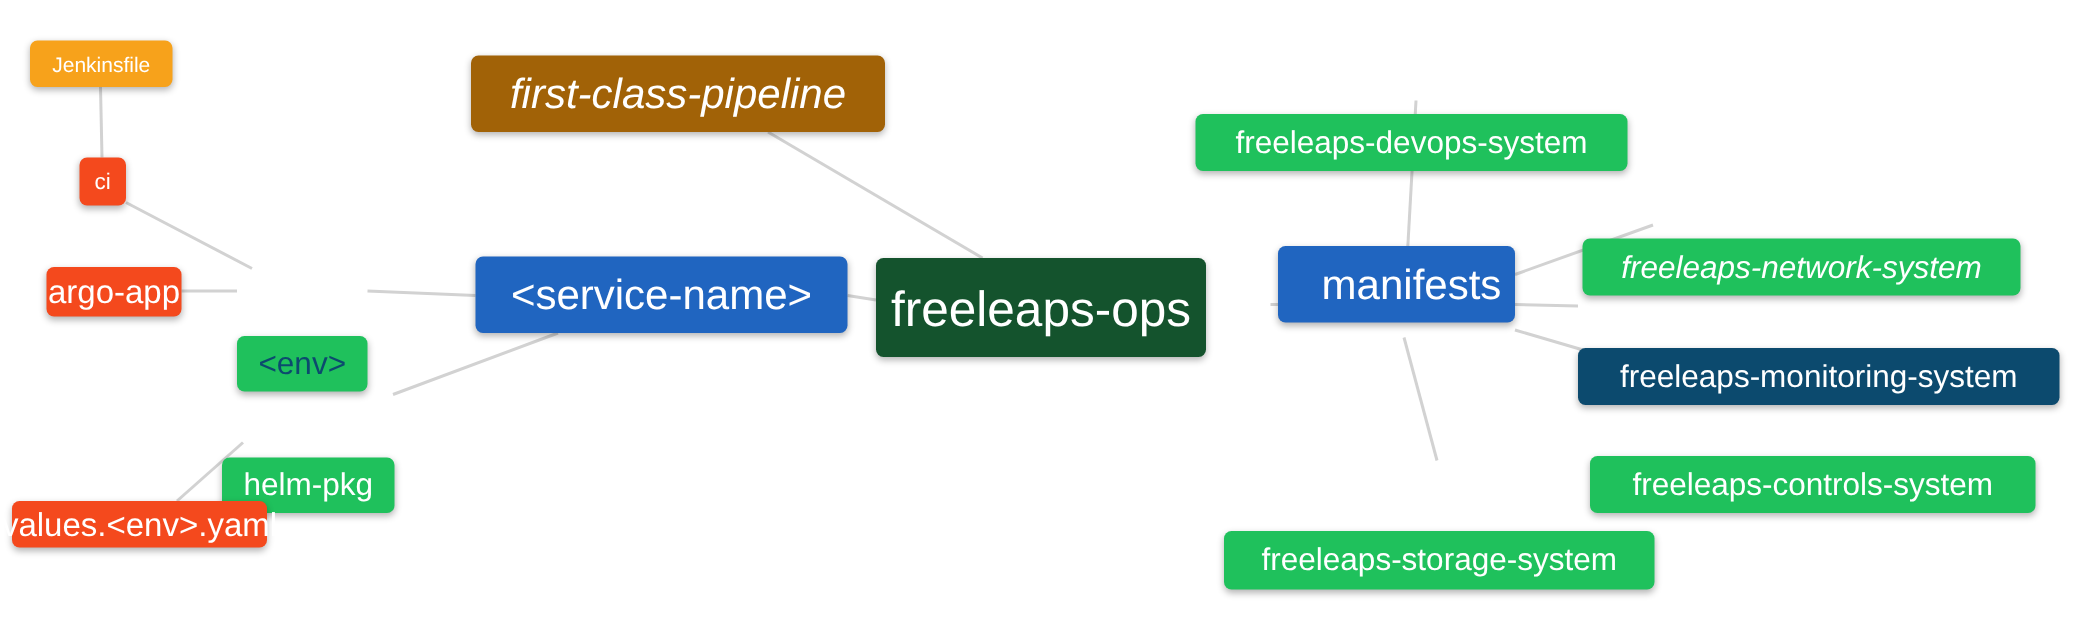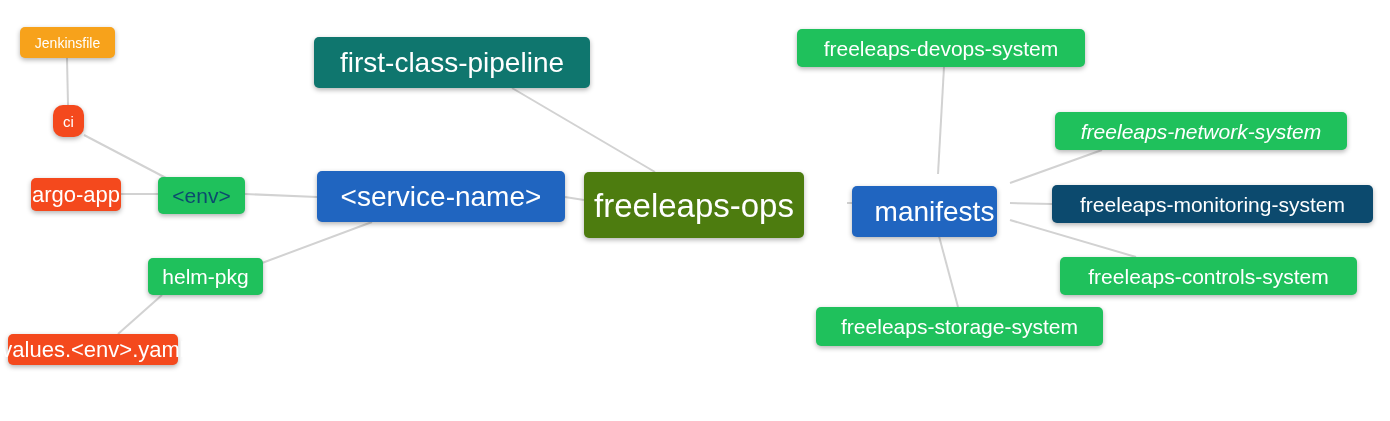--- a/index.html
+++ b/index.html
@@ -32,21 +32,21 @@
     border-radius: 5px;
     box-shadow: 0 2px 5px rgba(0,0,0,0.30);
     white-space: nowrap;
     cursor: default;
     line-height: 1;
     box-sizing: border-box;
   }
   .node.size-xs  { font-size: 14px; }
   .node.size-sm  { font-size: 15px; }
   .node.size-md  { font-size: 22px; }
-  .node.size-lg  { font-size: 21px; }
+  .node.size-lg  { font-size: 21px; margin-top: 47px; }
   .node.size-xl  { font-size: 28px; }
   .node.size-xxl { font-size: 33px; }
 </style>
 </head>
 <body>
 
 <div id="mindmap-canvas" style="background: rgb(255, 255, 255);">
   <svg id="edge-layer" xmlns="http://www.w3.org/2000/svg" viewBox="0 0 1390 421">
       <line x1="67" y1="58" x2="68" y2="105" stroke="#d2d2d2" stroke-width="2"></line>
       <line x1="84" y1="135" x2="168" y2="179" stroke="#d2d2d2" stroke-width="2"></line>
@@ -57,27 +57,27 @@
       <line x1="565" y1="197" x2="584" y2="200" stroke="#d2d2d2" stroke-width="2"></line>
       <line x1="512" y1="88" x2="655" y2="172" stroke="#d2d2d2" stroke-width="2"></line>
       <line x1="847" y1="203" x2="852" y2="203" stroke="#d2d2d2" stroke-width="2"></line>
       <line x1="938" y1="174" x2="944" y2="67" stroke="#d2d2d2" stroke-width="2"></line>
       <line x1="1010" y1="183" x2="1102" y2="150" stroke="#d2d2d2" stroke-width="2"></line>
       <line x1="1010" y1="203" x2="1052" y2="204" stroke="#d2d2d2" stroke-width="2"></line>
       <line x1="1010" y1="220" x2="1136" y2="257" stroke="#d2d2d2" stroke-width="2"></line>
       <line x1="936" y1="225" x2="958" y2="307" stroke="#d2d2d2" stroke-width="2"></line>
     </svg>
 <div class="node size-xs" style="left: 20px; top: 27px; width: 95px; height: 31px; background: rgb(247, 162, 27); color: rgb(255, 255, 255);">Jenkinsfile</div>
-    <div class="node size-sm" style="left: 53px; top: 105px; width: 31px; height: 32px; background: rgb(244, 73, 29); color: rgb(255, 255, 255); border-radius: 10px;">ci</div>
+    <div class="node size-sm" style="left: 53px; top: 105px; width: 31px; height: 32px; background: rgb(244, 73, 29); color: rgb(255, 255, 255);">ci</div>
     <div class="node size-md" style="left: 31px; top: 178px; width: 90px; height: 33px; background: rgb(244, 73, 29); color: rgb(255, 255, 255);">argo-app</div>
     <div class="node size-lg" style="left: 158px; top: 177px; width: 87px; height: 37px; background: rgb(31, 193, 92); color: #0c4a6e;">&lt;env&gt;</div>
     <div class="node size-lg" style="left: 148px; top: 258px; width: 115px; height: 37px; background: rgb(31, 193, 92); color: rgb(255, 255, 255); text-align: center;">helm-pkg</div>
     <div class="node size-md" style="left: 8px; top: 334px; width: 170px; height: 31px; background: rgb(244, 73, 29); color: #ffffff;">values.&lt;env&gt;.yaml</div>
-    <div class="node size-xl" style="left: 314px; top: 37px; width: 276px; height: 51px; background: #0f766e; color: rgb(255, 255, 255);">first-class-pipeline</div>
+    <div class="node size-xl" style="left: 314px; top: 37px; width: 276px; height: 51px; background: #a16207; color: rgb(255, 255, 255); font-style: italic;">first-class-pipeline</div>
     <div class="node size-xl" style="left: 317px; top: 171px; width: 248px; height: 51px; background: rgb(32, 101, 192); color: rgb(255, 255, 255);">&lt;service-name&gt;</div>
-    <div class="node size-xxl" style="left: 584px; top: 172px; width: 220px; height: 66px; background: #4d7c0f; color: rgb(255, 255, 255);">freeleaps-ops</div>
-    <div class="node size-xl" style="left: 852px; top: 186px; width: 145px; height: 51px; background: rgb(32, 101, 192); color: rgb(255, 255, 255); padding-left: 20px;">manifests</div>
+    <div class="node size-xxl" style="left: 584px; top: 172px; width: 220px; height: 66px; background: #14532d; color: rgb(255, 255, 255);">freeleaps-ops</div>
+    <div class="node size-xl" style="left: 852px; top: 164px; width: 158px; height: 51px; background: rgb(32, 101, 192); color: rgb(255, 255, 255); padding-left: 20px;">manifests</div>
     <div class="node size-lg" style="left: 797px; top: 29px; width: 288px; height: 38px; background: rgb(31, 193, 92); color: rgb(255, 255, 255);">freeleaps-devops-system</div>
     <div class="node size-lg" style="left: 1055px; top: 112px; width: 292px; height: 38px; background: rgb(31, 193, 92); color: rgb(255, 255, 255); font-style: italic;">freeleaps-network-system</div>
     <div class="node size-lg" style="left: 1052px; top: 185px; width: 321px; height: 38px; background: #0c4a6e; color: rgb(255, 255, 255);">freeleaps-monitoring-system</div>
     <div class="node size-lg" style="left: 816px; top: 307px; width: 287px; height: 39px; background: rgb(31, 193, 92); color: rgb(255, 255, 255);">freeleaps-storage-system</div>
     <div class="node size-lg" style="left: 1060px; top: 257px; width: 297px; height: 38px; background: rgb(31, 193, 92); color: rgb(255, 255, 255);">freeleaps-controls-system</div>
   </div>
 
 </body></html>

